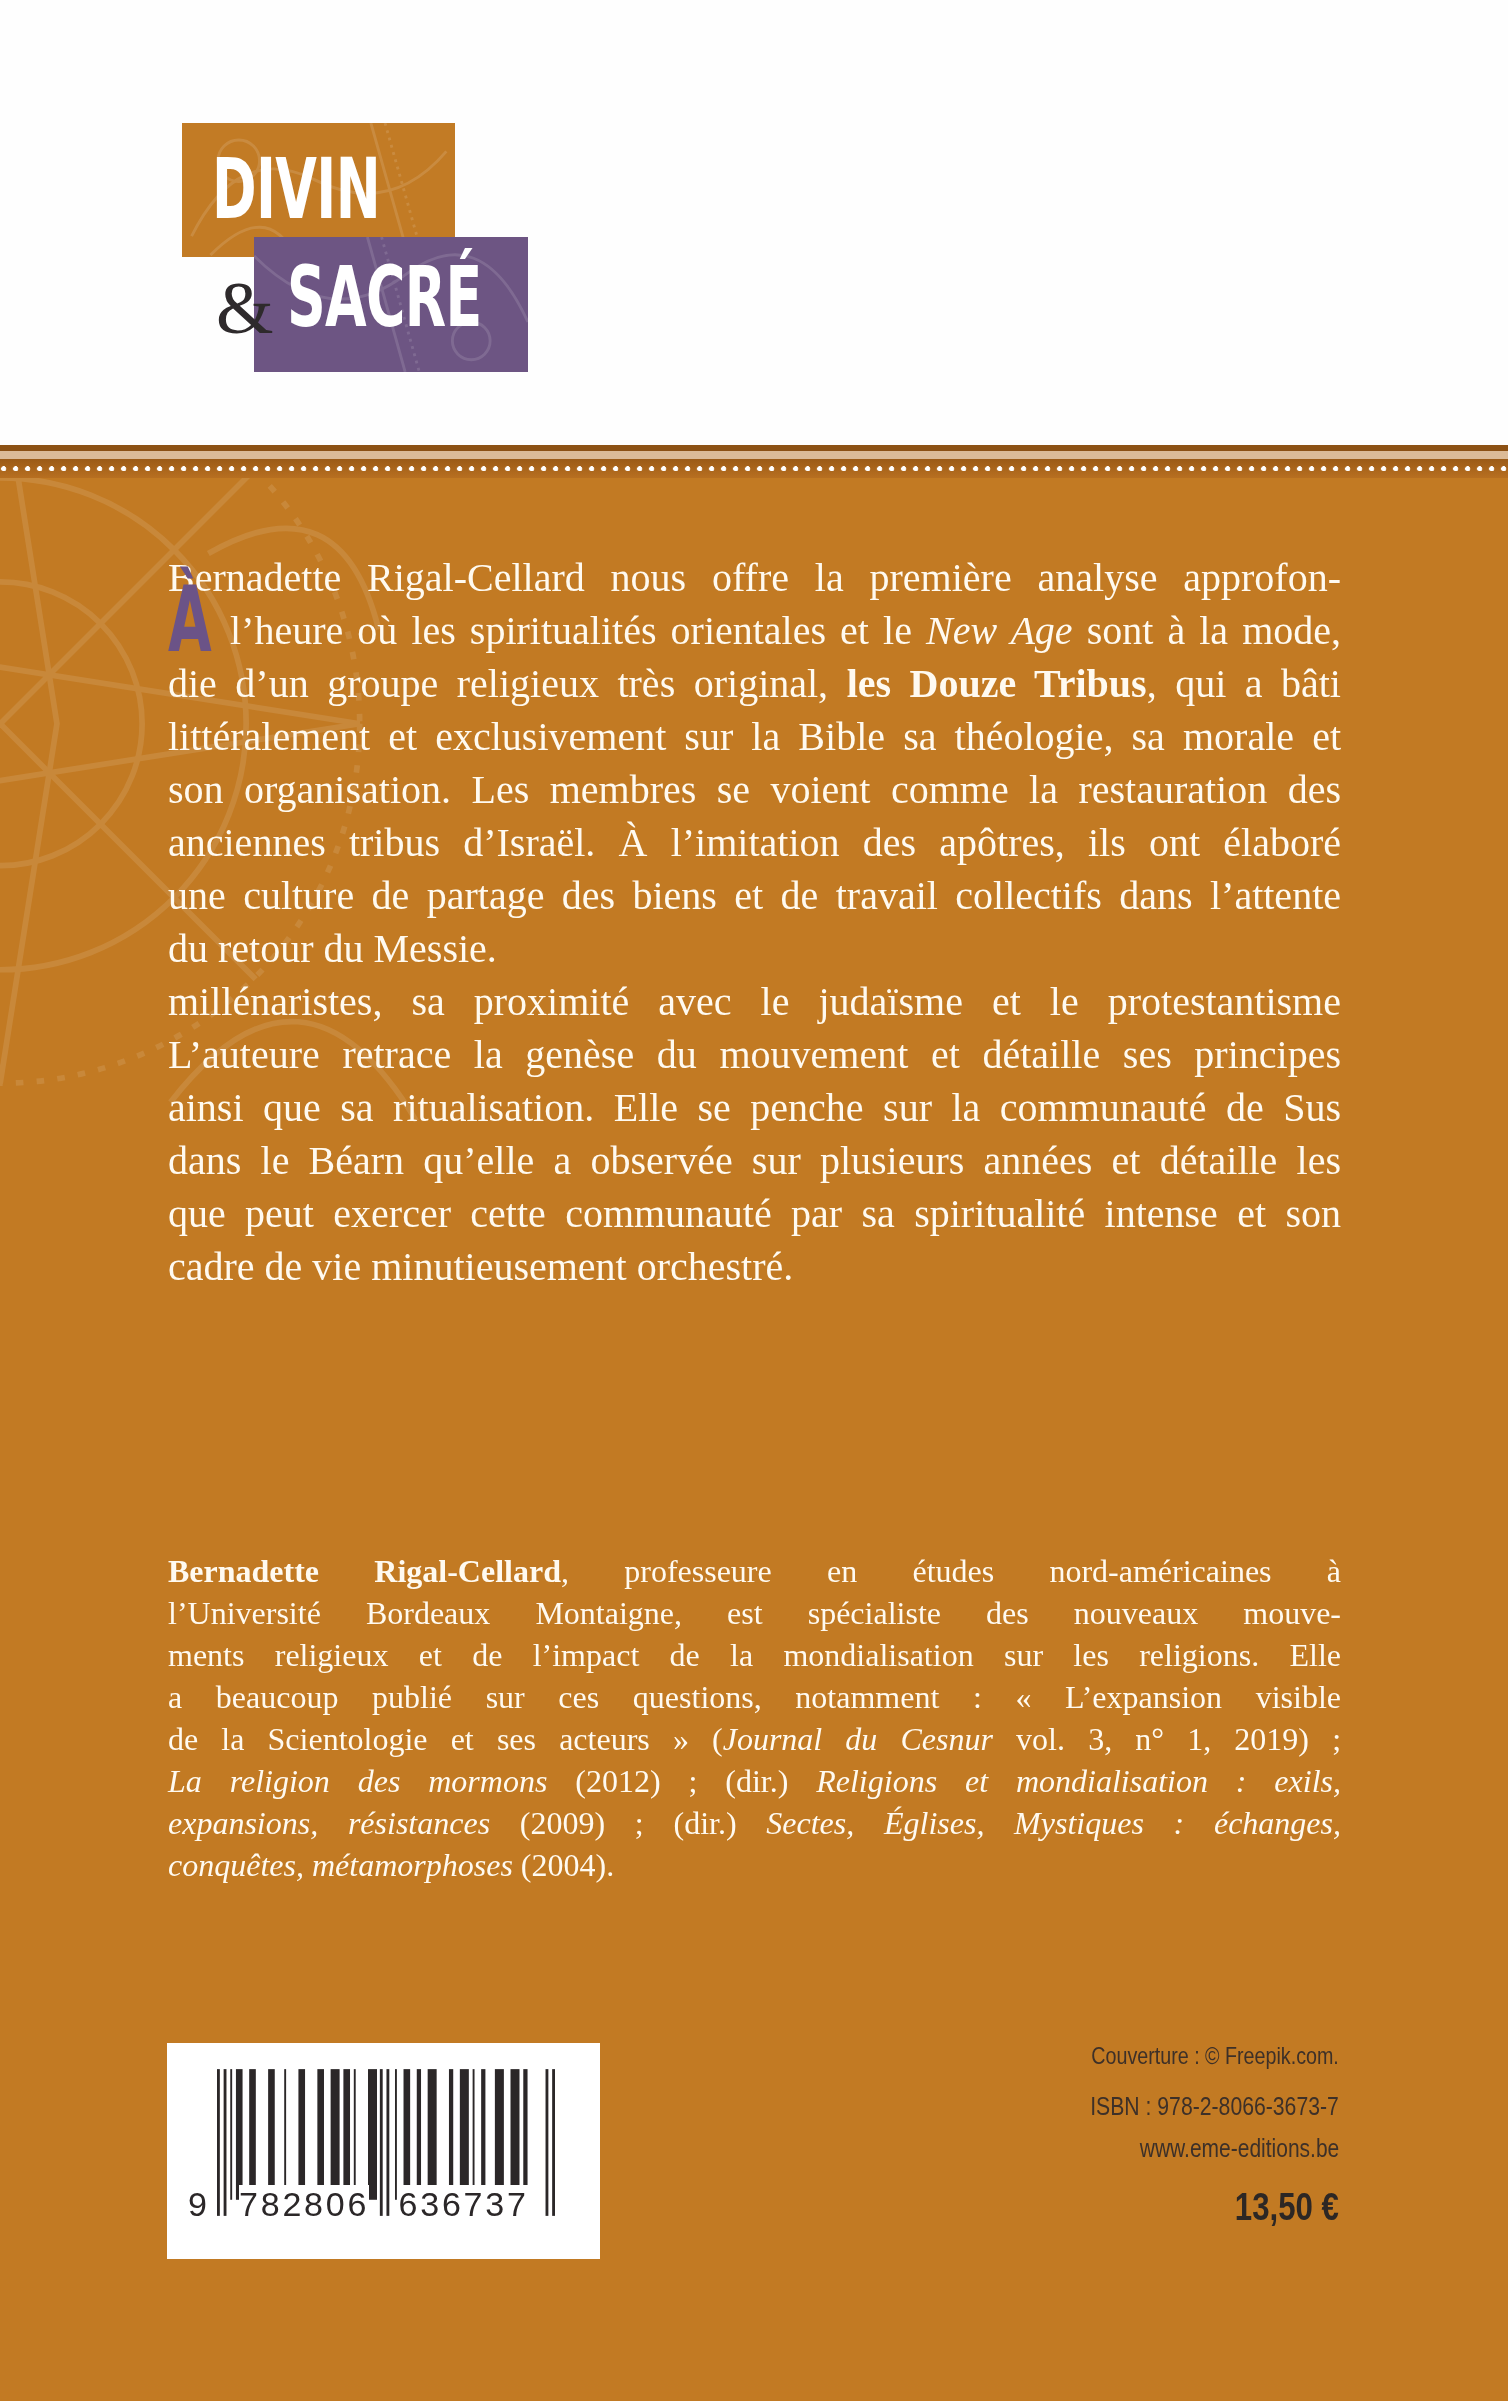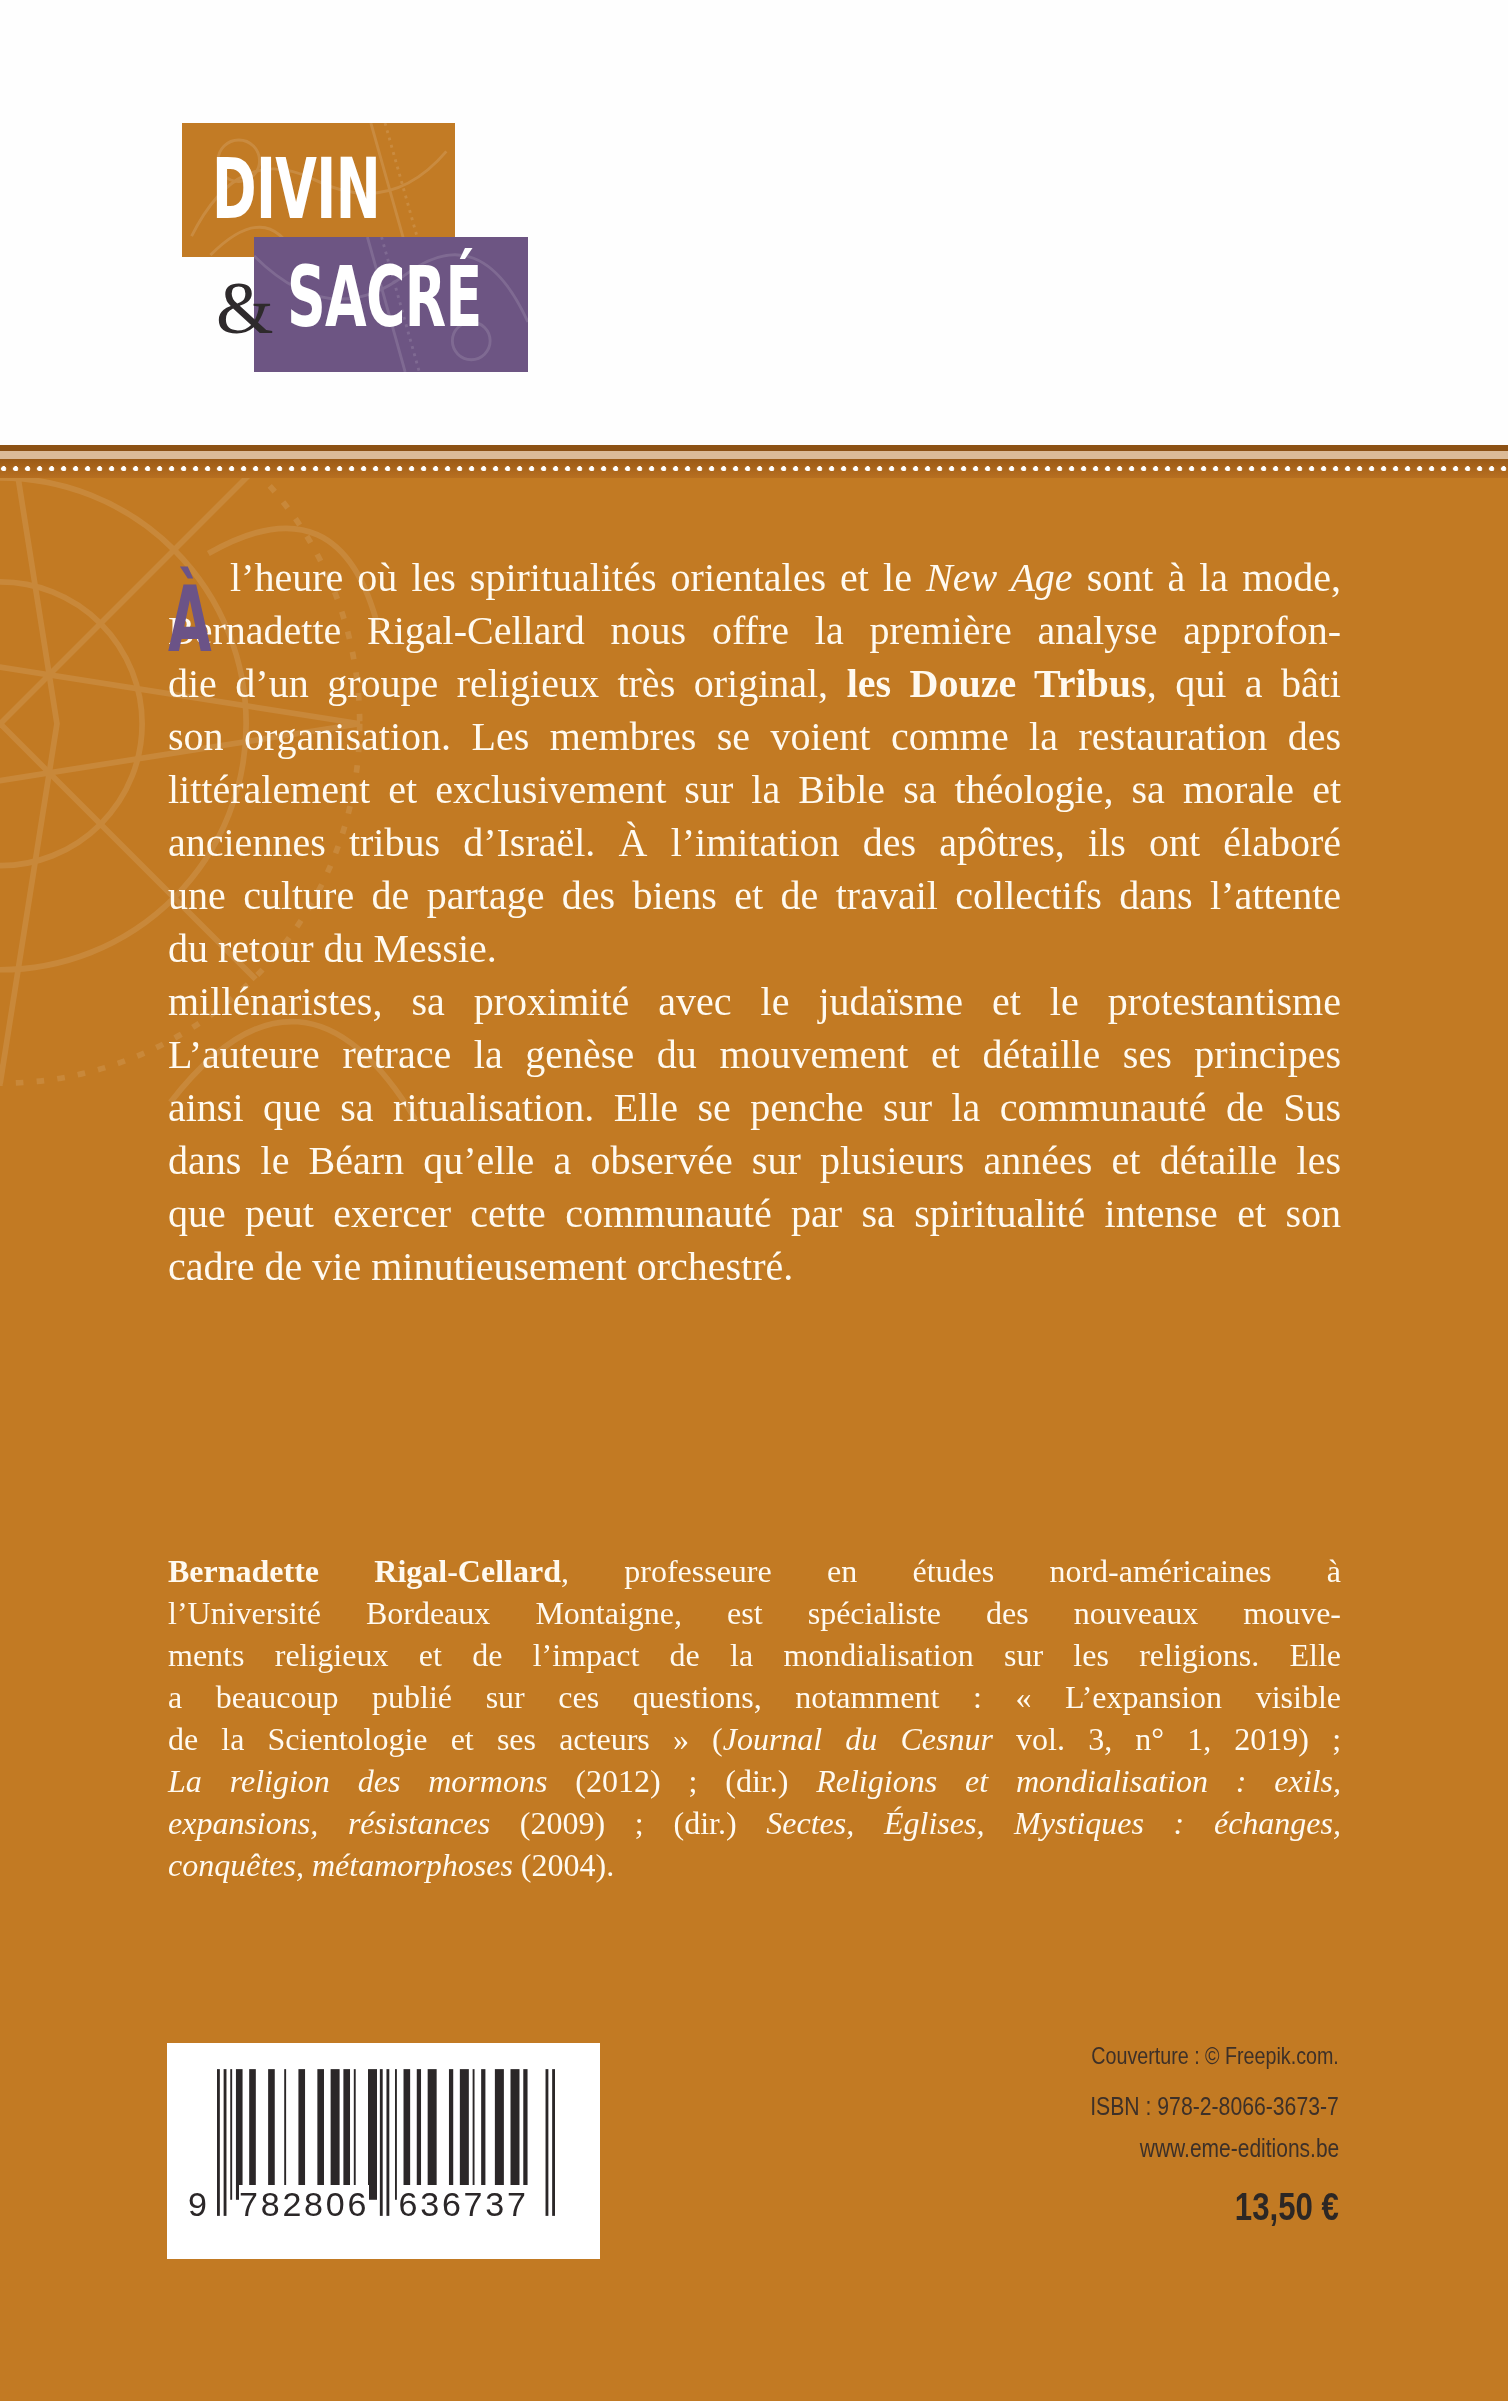--- a/index.html
+++ b/index.html
@@ -98,25 +98,25 @@
       <path d="M-70 30 L470 570"></path>
       <path d="M470 30 L-70 570"></path>
       <path d="M380 700 Q520 520 640 720"></path>
       <path d="M420 120 Q560 40 600 200"></path>
     </g>
   </svg>
 
   <div class="text-block p1">
     <div class="dropcap">À</div>
     <div id="para1">
+        <div class="line"><span>Bernadette Rigal-Cellard nous offre la première analyse approfon-</span></div>
         <div class="line indent"><span>l’heure où les spiritualités orientales et le </span><i>New Age</i><span> sont à la mode,</span></div>
-        <div class="line"><span>Bernadette Rigal-Cellard nous offre la première analyse approfon-</span></div>
         <div class="line"><span>die d’un groupe religieux très original, </span><b>les Douze Tribus</b><span>, qui a bâti</span></div>
+        <div class="line"><span>littéralement et exclusivement sur la Bible sa théologie, sa morale et</span></div>
         <div class="line"><span>son organisation. Les membres se voient comme la restauration des</span></div>
-        <div class="line"><span>littéralement et exclusivement sur la Bible sa théologie, sa morale et</span></div>
         <div class="line"><span>anciennes tribus d’Israël. À l’imitation des apôtres, ils ont élaboré</span></div>
         <div class="line"><span>une culture de partage des biens et de travail collectifs dans l’attente</span></div>
         <div class="line last"><span>du retour du Messie.</span></div>
       </div>
     <div id="para2">
         <div class="line"><span>millénaristes, sa proximité avec le judaïsme et le protestantisme</span></div>
         <div class="line"><span>L’auteure retrace la genèse du mouvement et détaille ses principes</span></div>
         <div class="line"><span>ainsi que sa ritualisation. Elle se penche sur la communauté de Sus</span></div>
         <div class="line"><span>dans le Béarn qu’elle a observée sur plusieurs années et détaille les</span></div>
         <div class="line"><span>que peut exercer cette communauté par sa spiritualité intense et son</span></div>

